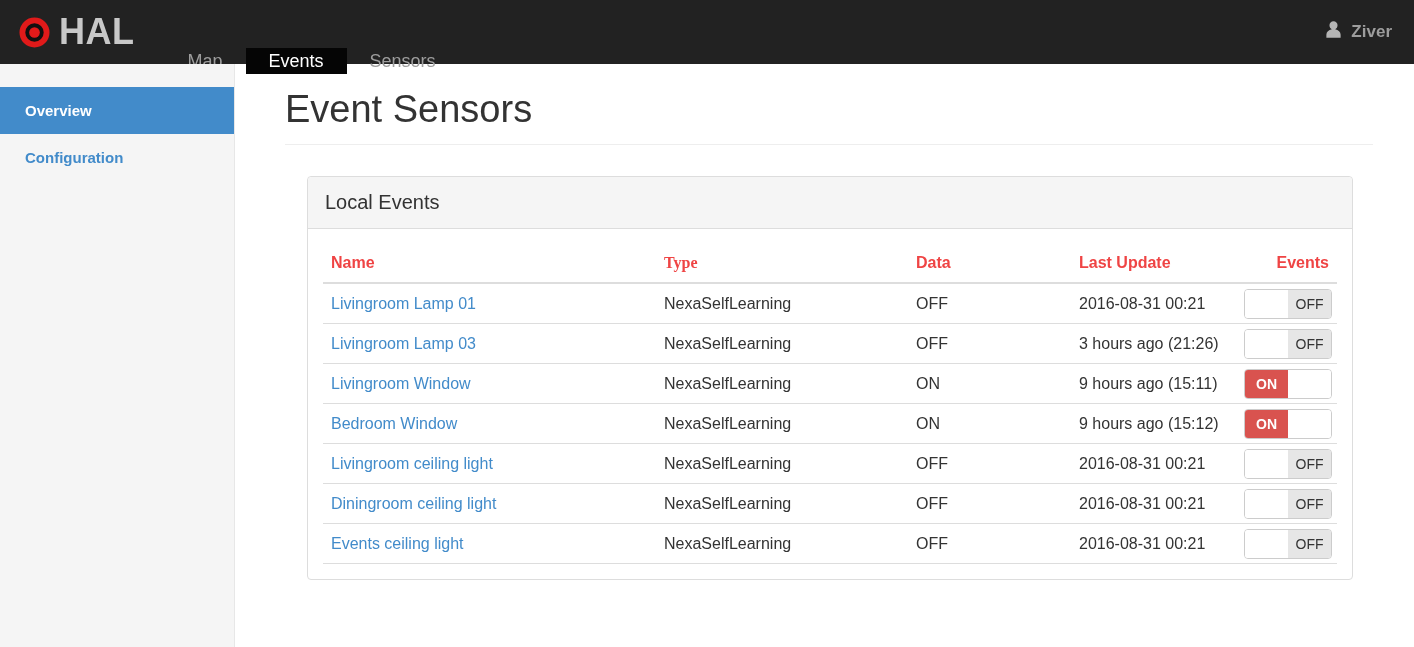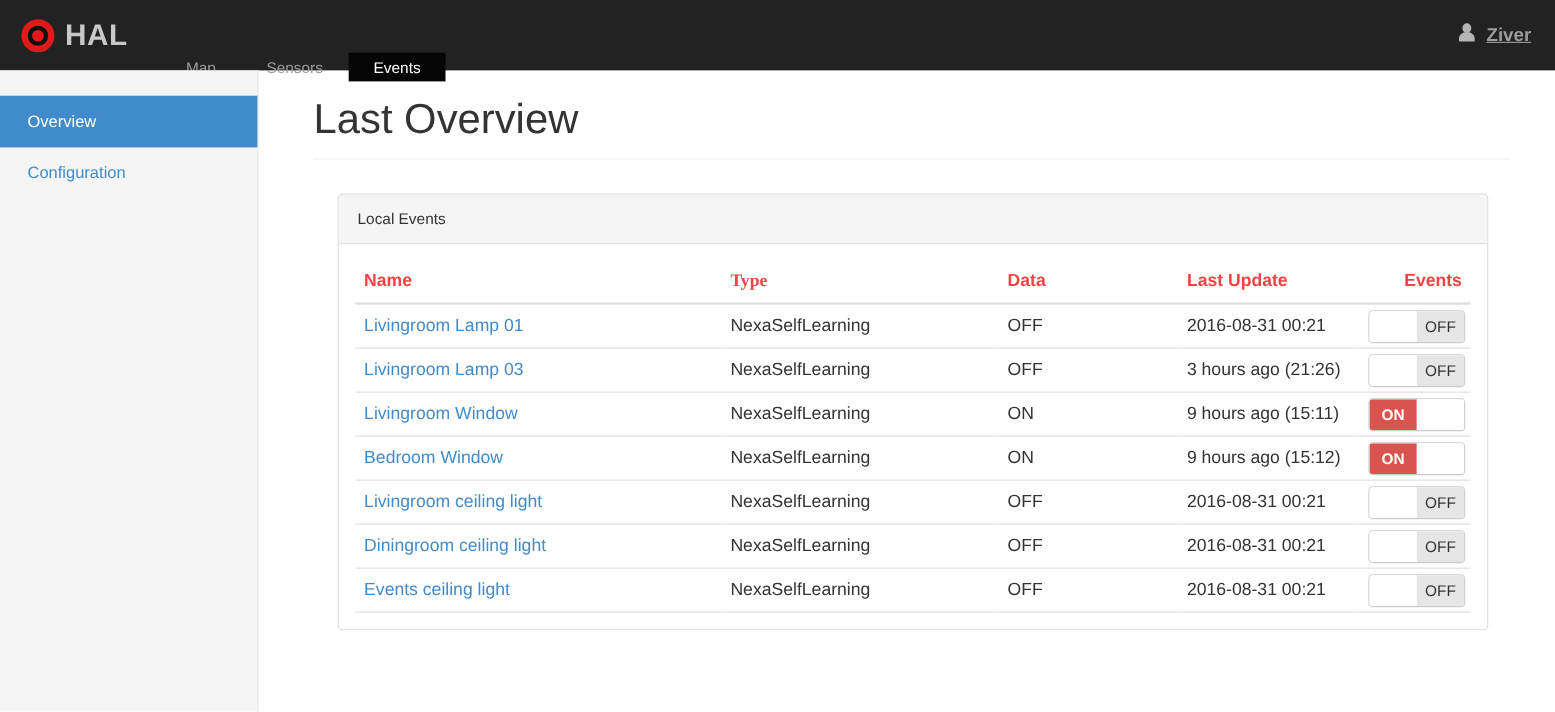--- a/index.html
+++ b/index.html
@@ -25,48 +25,47 @@
   }
 
   
   .navbar {
     height: 64px; background: var(--navbar-bg);
     display: flex; align-items: stretch;
   }
   .brand {
     display: flex; align-items: center; gap: 9px;
     padding: 0 30px 0 19px;
-    color: var(--brand-gray); font-size: 27px; font-weight: bold;
+    color: var(--brand-gray); font-size: 36px; font-weight: bold;
     letter-spacing: 0.5px; cursor: pointer; text-decoration: none;
   }
   .brand svg { display: block; }
   .nav-item {
     display: flex; align-items: center;
-    padding: 13px 23px; font-size: 14px;
+    padding: 13px 23px; font-size: 18px;
     color: var(--nav-link-gray); text-decoration: none; cursor: pointer; margin-top: 48px;
   }
   .nav-item.active { background: var(--navbar-active-bg); color: #ffffff; }
   .nav-spacer { flex: 1; }
   .navbar-user {
     display: flex; align-items: center; gap: 8px;
     padding-right: 22px;
     color: var(--nav-link-gray); font-size: 17px; font-weight: bold;
     cursor: pointer;
-    text-decoration: underline;
   }
 
   
   .layout { display: flex; height: 583px; }
   .sidebar {
     width: 235px; flex: 0 0 235px;
     background: var(--sidebar-bg);
     border-right: 1px solid #e7e7e7;
     padding-top: 23px;
   }
-  .sidebar ul { list-style: none; margin: 0; padding: 0; }
+  .sidebar ul { list-style: none; margin: 0; padding: 0; font-weight: bold; }
   .side-item {
     padding: 15px 25px; font-size: 15px;
     color: var(--link-blue); cursor: pointer;
   }
   .side-item.active { background: var(--active-blue); color: #ffffff; }
 
   .main { flex: 1; padding: 0 63px 0 50px; }
   .page-title {
     margin: 24px -20px 0 0;
     font-size: 38px; font-weight: normal; color: var(--text-dark);
@@ -80,21 +79,21 @@
     margin: 31px 0 0 22px;
     border: 1px solid var(--panel-border);
     border-radius: 4px;
     background: #fff;
   }
   .panel-heading {
     background: #f5f5f5;
     border-bottom: 1px solid var(--panel-border);
     border-radius: 4px 4px 0 0;
     padding: 14px 17px;
-    font-size: 14px; color: var(--text-dark);
+    font-size: 20px; color: var(--text-dark);
   }
   .panel-body { padding: 15px; }
 
   
   table.events {
     width: 100%; border-collapse: collapse; table-layout: fixed;
     font-size: 16px; color: var(--text-dark);
   }
   table.events th {
     text-align: left; font-weight: bold; color: #ef4444;
@@ -139,22 +138,22 @@
     <span>
       <svg width="31" height="31" viewBox="0 0 32 32">
         <circle cx="16" cy="16" r="12.5" fill="#101010" stroke="#e01a1a" stroke-width="6"></circle>
         <circle cx="16" cy="16" r="5.5" fill="#e01a1a"></circle>
       </svg>
     </span>
     <span>HAL</span>
   </a>
   <div id="nav-items" style="display:flex;align-items:stretch;">
       <a class="nav-item">Map</a>
+      <a class="nav-item active">Events</a>
       <a class="nav-item">Sensors</a>
-      <a class="nav-item active">Events</a>
     </div>
   <div class="nav-spacer"></div>
   <a class="navbar-user">
     <span>
       <svg width="19" height="19" viewBox="0 0 16 16" fill="#b5b5b5">
         <path d="M8 1a3.4 3.4 0 0 1 3.4 3.5c0 1.5-.8 2.8-2 3.3 2.7.6 4.6 2.3 4.6 4.6V15H2v-2.6c0-2.3 1.9-4 4.6-4.6-1.2-.5-2-1.8-2-3.3A3.4 3.4 0 0 1 8 1z"></path>
       </svg>
     </span>
     <span>Ziver</span>
   </a>
@@ -162,21 +161,21 @@
 
 <div class="layout">
   <aside class="sidebar">
     <ul id="sidebar-items">
         <li class="side-item active">Overview</li>
         <li class="side-item">Configuration</li>
       </ul>
   </aside>
 
   <main class="main">
-    <h1 class="page-title">Last Overview</h1>
+    <h1 class="page-title">Event Sensors</h1>
 
     <section class="panel">
       <div class="panel-heading">Local Events</div>
       <div class="panel-body">
         <table class="events">
           <thead>
             <tr id="table-head-row">
                 <th>Name</th>
                 <th>Type</th>
                 <th>Data</th>

